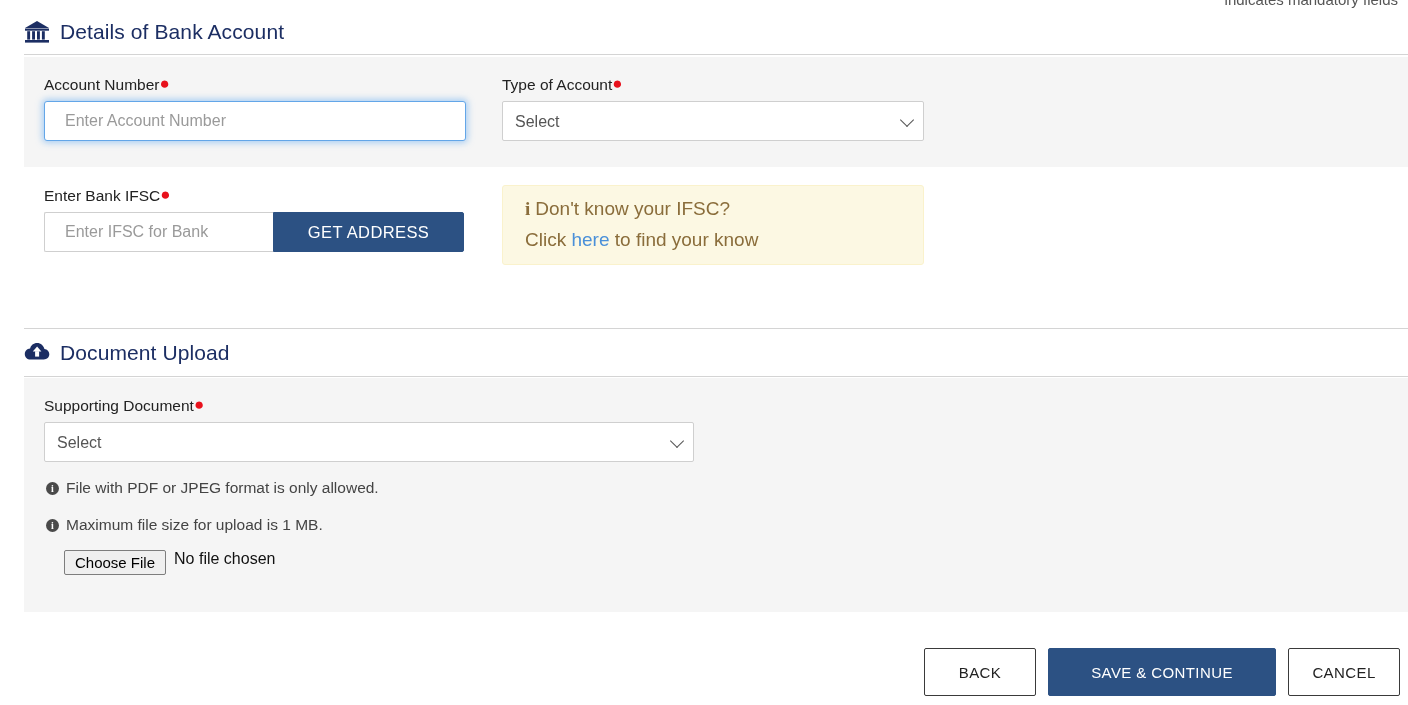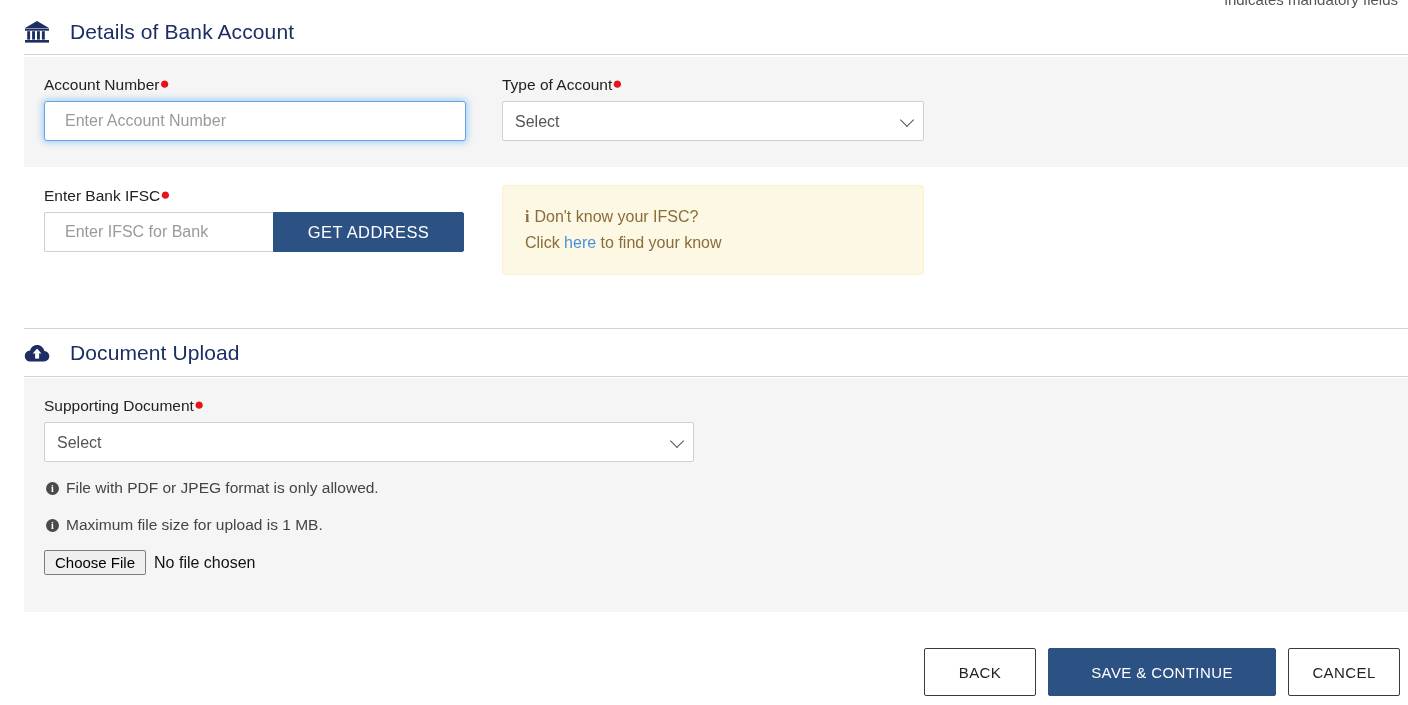--- a/index.html
+++ b/index.html
@@ -21,22 +21,22 @@
     font-size: 15px;
     color: #555;
     white-space: nowrap;
   }
 
   
   .section-head {
     position: absolute;
     left: 24px;
     display: flex;
-    align-items: center;
-    gap: 20px;
+    align-items: flex-start;
+    gap: 10px;
   }
   .section-head .head-text {
     font-size: 21px;
     color: #1c2e63;
     font-weight: 400;
     letter-spacing: .1px;
   }
   .head-icon { display: block; line-height: 0; }
 
   .divider {
@@ -128,22 +128,22 @@
     cursor: pointer;
   }
 
   
   .info-box {
     position: absolute;
     background: #fcf8e3;
     border: 1px solid #faf2cc;
     border-radius: 3px;
     color: #8a6d3b;
-    font-size: 16px;
-    padding: 18px 22px;
+    font-size: 19px;
+    padding: 8px 22px;
     line-height: 1.62;
   }
   .info-box .ico-i {
     font-family: "Liberation Serif", serif;
     font-weight: bold;
     font-style: normal;
     margin-right: 5px;
   }
   .info-box a { color: #4a90d9; text-decoration: none; }
 
@@ -163,21 +163,21 @@
     border-radius: 50%;
     background: #4a4a4a;
     color: #fff;
     font-size: 10px;
     font-weight: bold;
     font-family: "Liberation Serif", serif;
     flex: 0 0 13px;
   }
 
   
-  .file-row { display: flex; align-items: center; gap: 8px; }
+  .file-row { display: flex; gap: 8px; margin-left: 20px; }
   .choose-file-btn {
     font-family: "Liberation Sans", sans-serif;
     font-size: 15px;
     color: #000;
     background: #efefef;
     border: 1px solid #7d7d7d;
     border-radius: 2px;
     padding: 3px 10px;
     cursor: pointer;
   }

